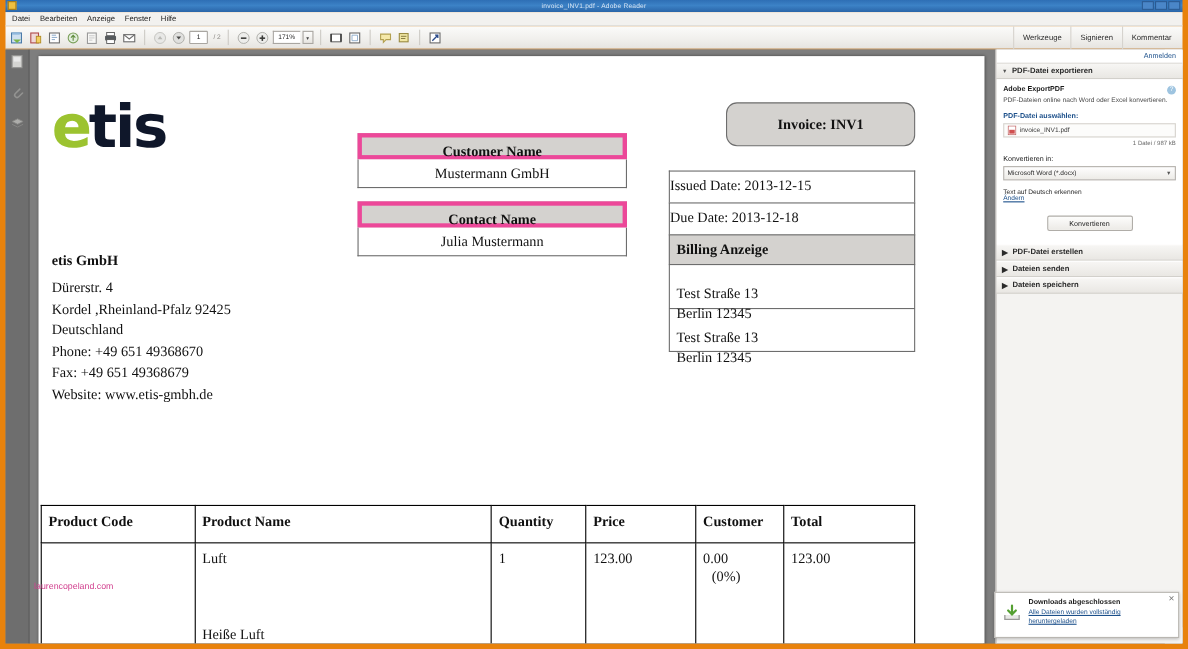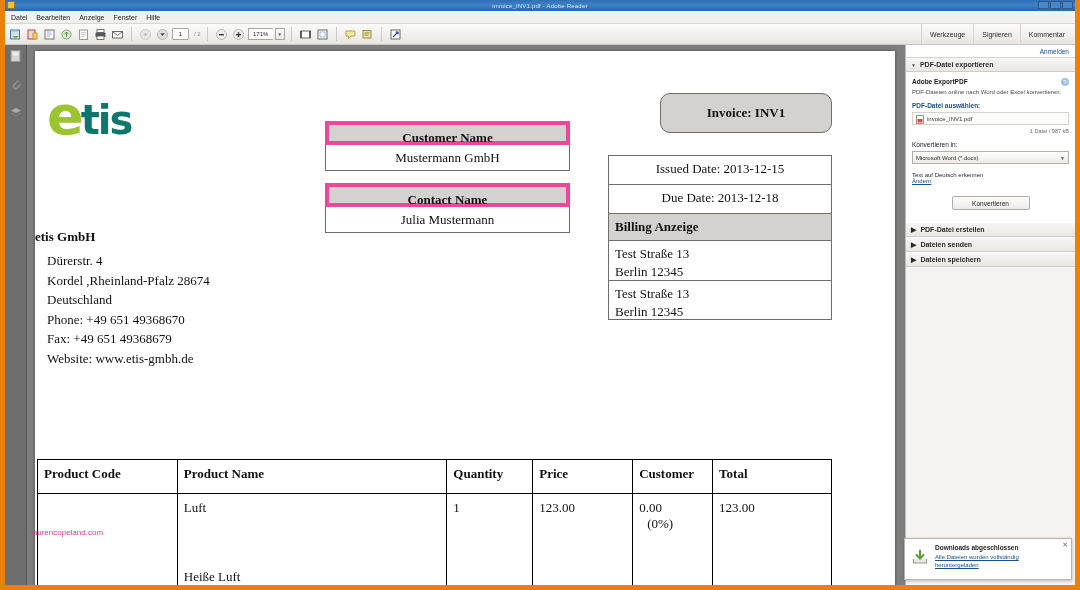--- a/index.html
+++ b/index.html
@@ -128,24 +128,24 @@
     position: absolute; left: 1px; top: 17px; width: 14px; height: 290px;
     background: linear-gradient(to right,#fcfcfb,#dedbd6);
     border: 1px solid #b5b2ad; border-radius: 1px; cursor: pointer;
   }
 
   
   .inv { position: absolute; inset: 0; font-family: "Liberation Serif", serif; color: #111; }
   .logo { position: absolute; left: 12px; top: 38px; }
   .logo-e { font-size: 54px; font-weight: 700; color: #9cc330;
             font-family: "DejaVu Sans", sans-serif; line-height: 1; letter-spacing: -3px; }
-  .logo-tis { font-size: 40px; font-weight: 700; color: #0f766e;
+  .logo-tis { font-size: 54px; font-weight: 700; color: #0f172a;
             font-family: "DejaVu Sans", sans-serif; line-height: 1; letter-spacing: -2px; }
   .comp-name {
-    position: absolute; left: 0; top: 178px;
+    position: absolute; left: 12px; top: 178px;
     font-size: 13px; font-weight: bold;
   }
   .comp-addr {
     position: absolute; left: 12px; top: 200px;
     font-size: 13px; line-height: 19.5px;
   }
 
   .pagenum {
     position: absolute; left: 408px; top: 92px;
     font-size: 12px; text-align: center; width: 30px;
@@ -166,30 +166,30 @@
   .badge {
     position: absolute; left: 625px; top: 42px; width: 172px; height: 40px;
     background: #d4d2cf; border: 1px solid #6d6d6d; border-radius: 10px;
     display: flex; align-items: center; justify-content: center;
     font-size: 13px; font-weight: bold;
   }
 
   .rtbl { position: absolute; left: 573px; top: 104px; width: 224px; }
   .rtbl .row {
     border: 1px solid #6d6d6d; border-bottom: none; background: #fff;
-    font-size: 13px; text-align: center; padding: 5px 0; height: 29px;
+    font-size: 13px; text-align: left; padding: 5px 0; height: 29px;
   }
   .rtbl .hdr {
     border: 1px solid #6d6d6d; border-bottom: none; background: #d4d2cf;
     font-size: 13px; font-weight: bold; text-align: left;
     padding: 5px 6px; height: 27px;
   }
   .rtbl .addr {
     border: 1px solid #6d6d6d; border-bottom: none; background: #fff;
-    font-size: 13px; text-align: left; padding: 4px 6px 6px; height: 40px;
+    font-size: 13px; text-align: left; padding: 17px 6px 6px; height: 40px;
     line-height: 18px;
   }
   .rtbl .last { border-bottom: 1px solid #6d6d6d; }
 
   .ptbl {
     position: absolute; left: 2px; top: 408px; width: 795px;
     border-collapse: collapse;
   }
   .ptbl th, .ptbl td {
     border: 1px solid #000; font-size: 13px; text-align: left;
@@ -468,21 +468,21 @@
       <div class="pdfpage">
         <div class="inv">
 
           <div class="logo">
             <span class="logo-e">e</span><span class="logo-tis">tis</span>
           </div>
 
           <div class="comp-name">etis GmbH</div>
           <div class="comp-addr">
             <div>Dürerstr. 4</div>
-            <div>Kordel ,Rheinland-Pfalz 28674</div>
+            <div>Kordel ,Rheinland-Pfalz 92425</div>
             <div>Deutschland</div>
             <div>Phone: +49 651 49368670</div>
             <div>Fax: +49 651 49368679</div>
             <div>Website: www.etis-gmbh.de</div>
           </div>
 
           <div class="pagenum">-1-</div>
 
           <div class="ctbl">
             <div class="hd">Customer Name</div>

